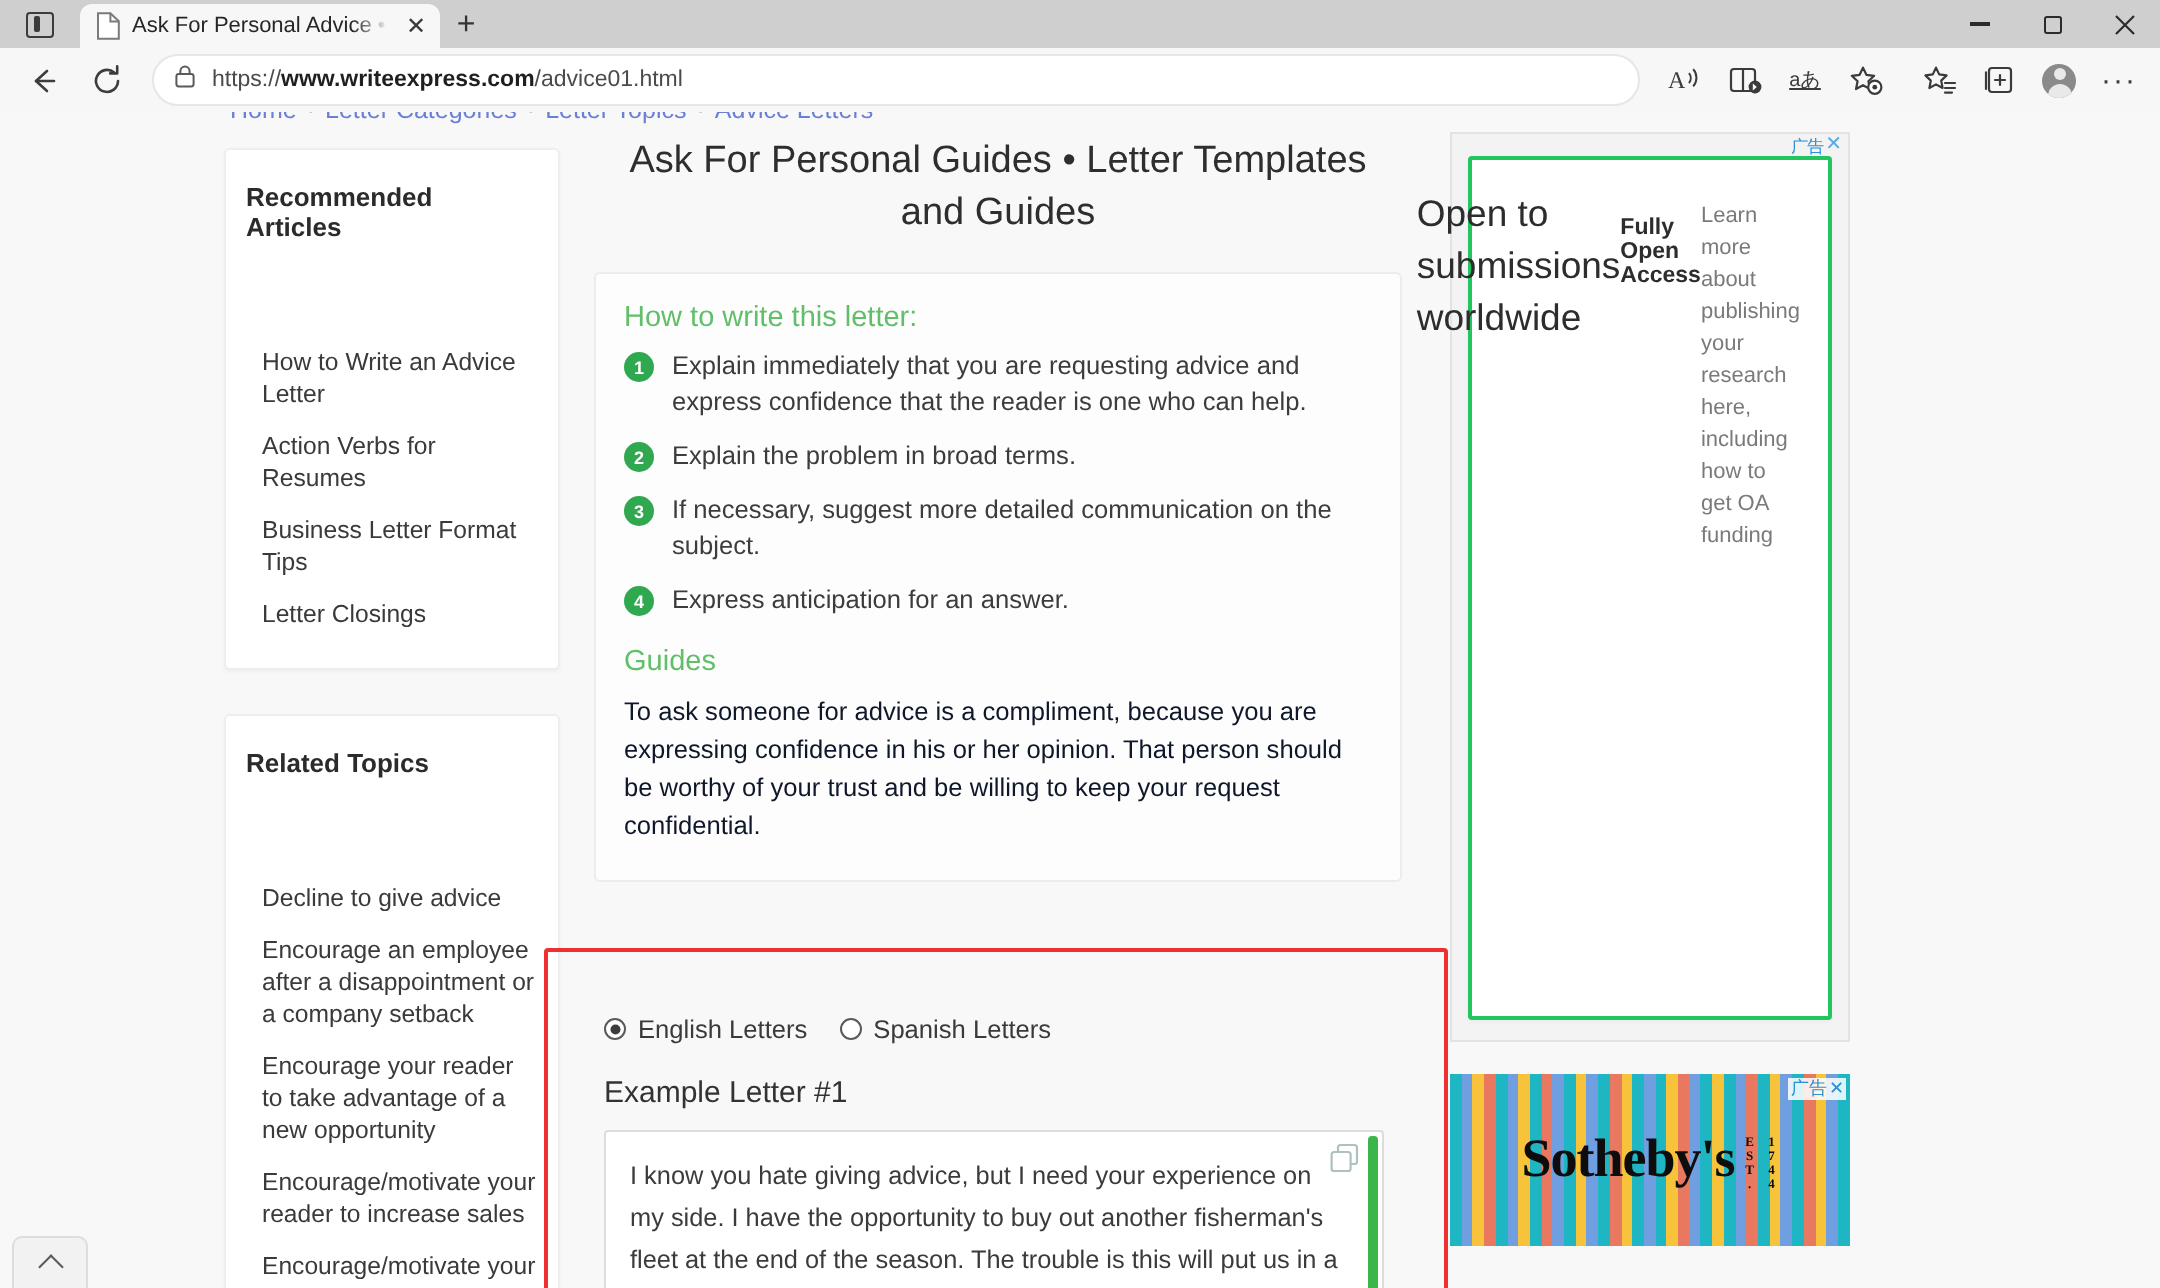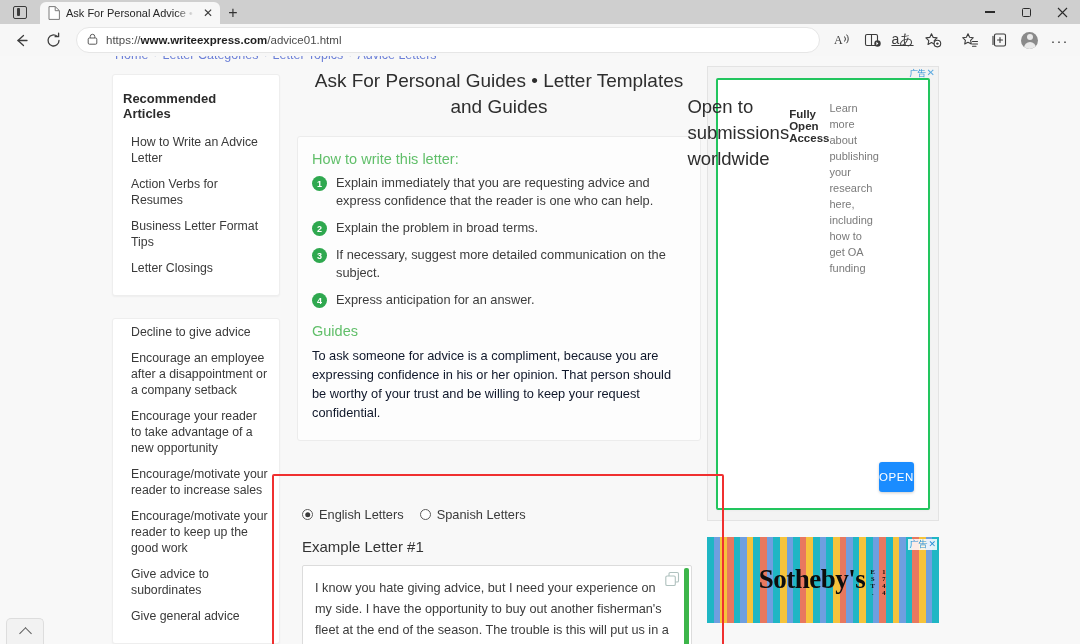--- a/index.html
+++ b/index.html
@@ -116,31 +116,31 @@
   .breadcrumb {
     position: absolute; left: 115px; top: -8px;
     font-size: 12.5px; color: #6b7fd7; white-space: nowrap;
   }
   .breadcrumb .sep { color: #9aa3c9; padding: 0 5px; }
   .breadcrumb a { color: #6b7fd7; text-decoration: none; }
 
   
   .col-left { position: absolute; left: 112px; top: 18px; width: 168px; }
   .col-mid  { position: absolute; left: 297px; top: 12px; width: 404px; }
-  .col-right{ position: absolute; left: 707px; top: 10px; width: 232px; }
+  .col-right{ position: absolute; left: 725px; top: 10px; width: 200px; }
 
   .card {
     background: #ffffff; border: 1px solid #eeeeee; border-radius: 3px;
     box-shadow: 0 1px 2px rgba(0,0,0,0.045);
   }
   .card-title {
     font-size: 13px; font-weight: bold; color: #2b2b2b;
     padding: 16px 16px 8px 10px;
   }
-  .side-list { padding: 0 10px 14px 10px; }
+  .side-list { padding: 0 10px 14px 10px; margin-top: 39px; }
   .side-link {
     display: block; font-size: 12.3px; color: #3a3a3a;
     line-height: 16px; padding: 5px 0 5px 8px; text-decoration: none;
   }
 
   
   .page-title {
     font-size: 19px; color: #2e2e2e; text-align: center;
     line-height: 26px; font-weight: normal; padding: 0 8px 16px 8px;
   }
@@ -356,21 +356,21 @@
         </svg>
       </div>
       <div class="tool-btn">
         <svg width="18" height="16" viewBox="0 0 18 16">
           <rect x="1.5" y="2.5" width="12" height="11" rx="1.5" fill="none" stroke="#3b3b3b" stroke-width="1.1"></rect>
           <path d="M7.5 2.5v11" stroke="#3b3b3b" stroke-width="1.1"></path>
           <circle cx="13.5" cy="11.5" r="3.2" fill="#3b3b3b"></circle>
           <path d="M12.4 9.8v3.4l2-1.7z" fill="#fff"></path>
         </svg>
       </div>
-      <div class="tool-btn" style="font-size:14px;color:#3b3b3b;text-decoration:underline;">aあ</div>
+      <div class="tool-btn" style="font-size:10px;color:#3b3b3b;text-decoration:underline;">aあ</div>
       <div class="tool-btn">
         <svg width="18" height="16" viewBox="0 0 18 16">
           <path d="M7.5 1.8l1.7 3.6 3.9.5-2.9 2.7.8 3.9-3.5-1.9-3.5 1.9.8-3.9L1.9 5.9l3.9-.5z" fill="none" stroke="#3b3b3b" stroke-width="1.1" stroke-linejoin="round"></path>
           <circle cx="13.4" cy="11.6" r="3.3" fill="#fff" stroke="#3b3b3b" stroke-width="1.1"></circle>
           <circle cx="13.4" cy="11.6" r="1.2" fill="#3b3b3b"></circle>
         </svg>
       </div>
       <div class="navbar-sep"></div>
       <div class="tool-btn">
         <svg width="18" height="16" viewBox="0 0 18 16">
@@ -403,20 +403,21 @@
           <div class="card-title">Recommended Articles</div>
           <div class="side-list">
             <a class="side-link" href="#">How to Write an Advice Letter</a>
             <a class="side-link" href="#">Action Verbs for Resumes</a>
             <a class="side-link" href="#">Business Letter Format Tips</a>
             <a class="side-link" href="#">Letter Closings</a>
           </div>
         </div>
 
         <div class="card" style="margin-top:22px;">
+          <div class="card-title">Related Topics</div>
           <div class="side-list">
             <a class="side-link" href="#">Decline to give advice</a>
             <a class="side-link" href="#">Encourage an employee after a disappointment or a company setback</a>
             <a class="side-link" href="#">Encourage your reader to take advantage of a new opportunity</a>
             <a class="side-link" href="#">Encourage/motivate your reader to increase sales</a>
             <a class="side-link" href="#">Encourage/motivate your reader to keep up the good work</a>
             <a class="side-link" href="#">Give advice to subordinates</a>
             <a class="side-link" href="#">Give general advice</a>
           </div>
         </div>
@@ -480,21 +481,20 @@
           <div class="ad-badge">
             <span class="ai">广告</span>
             <span class="x">✕</span>
           </div>
           <div class="ad-card">
             <div class="ad-spacer"></div>
             <div class="ad-headline">Open to submissions worldwide</div>
             <div class="ad-sub">Fully Open Access</div>
             <div class="ad-desc">Learn more about publishing your research here, including how to get OA funding</div>
             <div class="ad-domain">systematicreviewsjournal.biomedcentral.c...</div>
-            <div class="ad-cta">OPEN</div>
           </div>
         </div>
 
         <div class="ad-banner">
           <div class="stripes" id="stripe-holder">
               <span style="background: rgb(31, 182, 196); width: 2.8571%;"></span>
               <span style="background: rgb(111, 159, 224); width: 2.8571%;"></span>
               <span style="background: rgb(246, 195, 59); width: 2.8571%;"></span>
               <span style="background: rgb(232, 120, 95); width: 2.8571%;"></span>
               <span style="background: rgb(31, 182, 196); width: 2.8571%;"></span>

